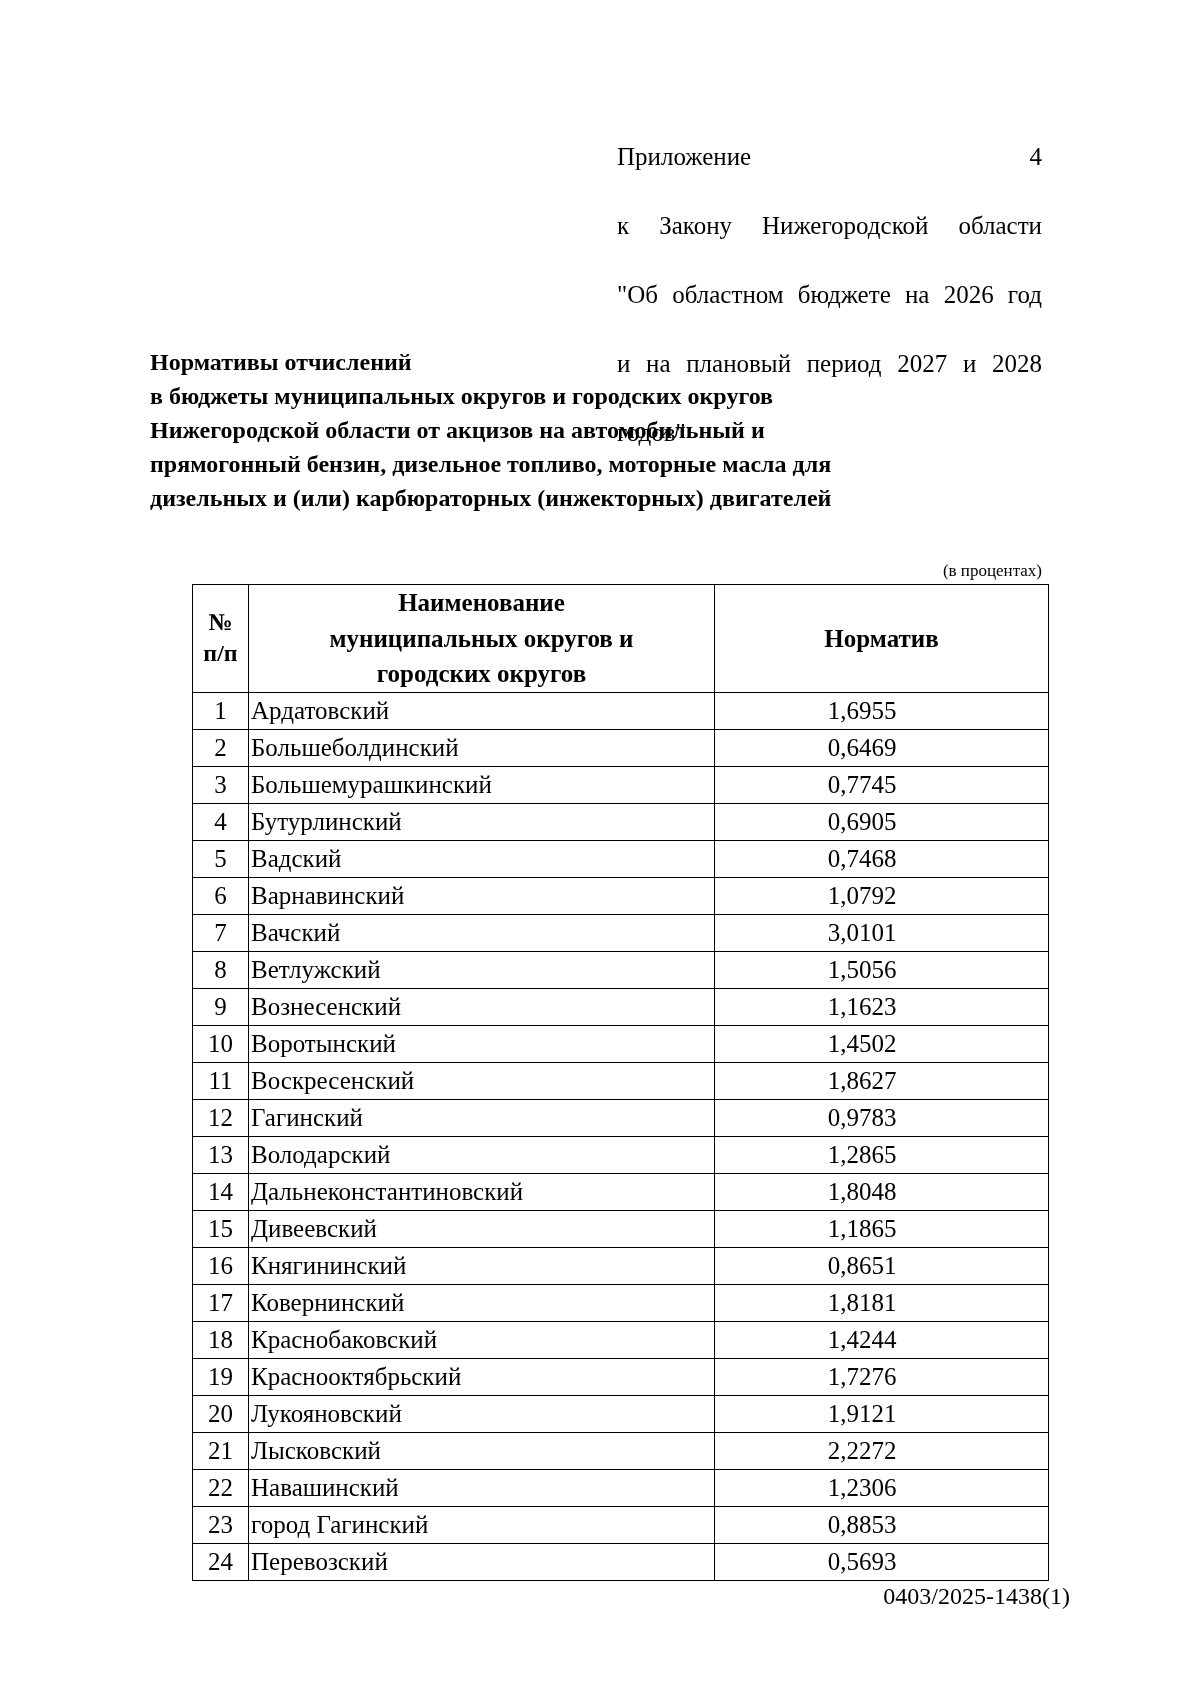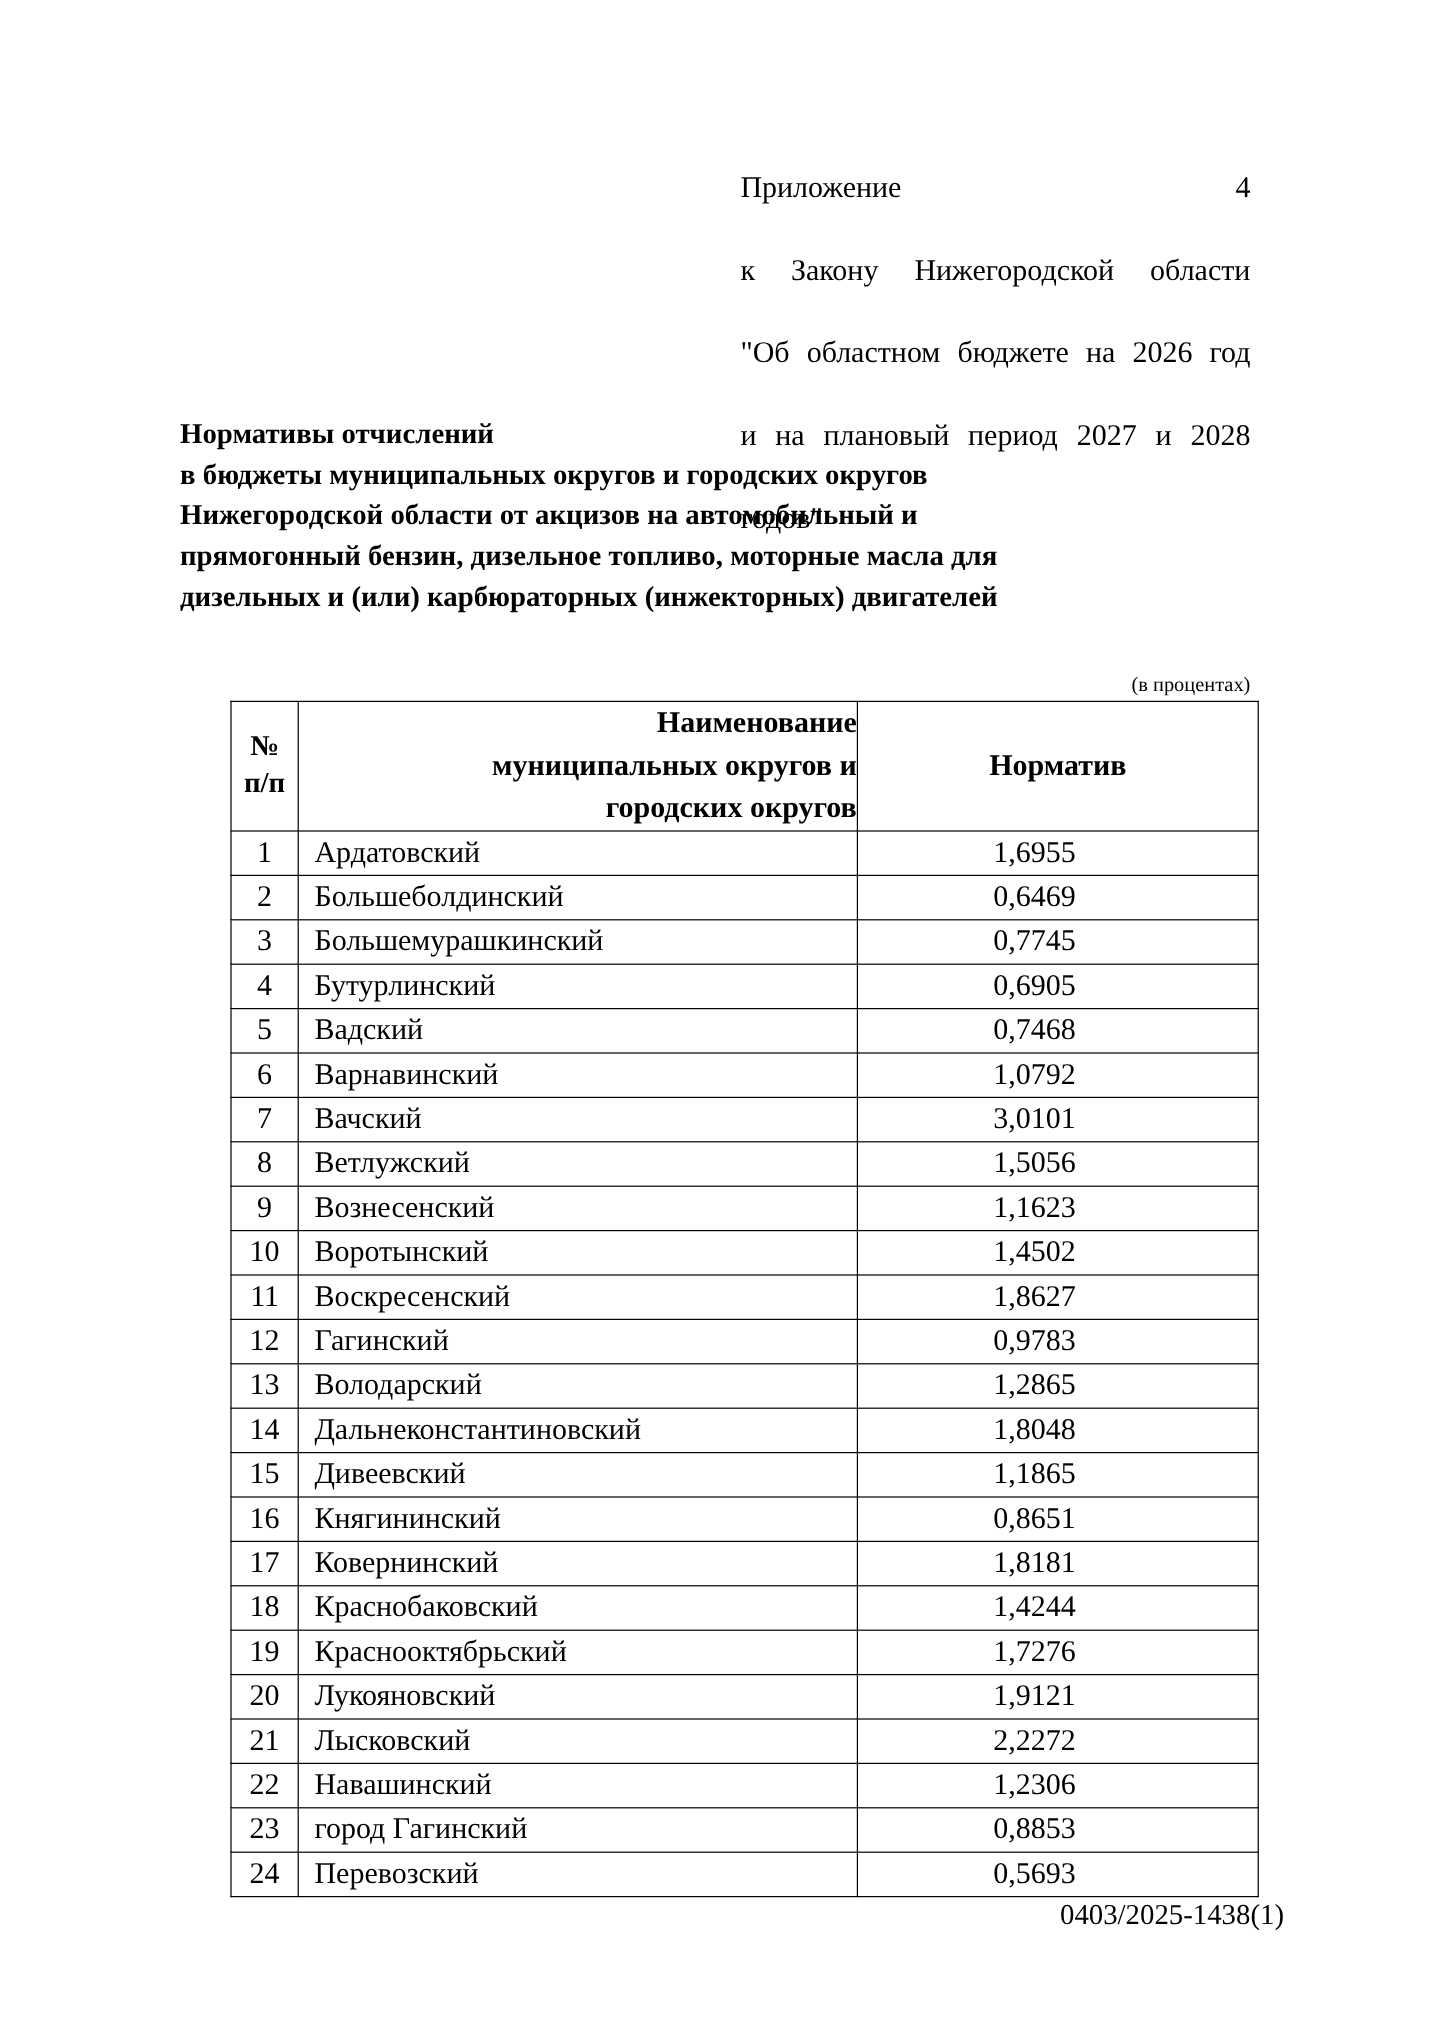--- a/index.html
+++ b/index.html
@@ -90,32 +90,32 @@
   thead th {
     font-weight: bold;
     text-align: center;
     line-height: 1.42;
     padding: 7px 2px 9px 2px;
   }
   thead th.h-num {
     font-size: 24px;
     line-height: 1.3;
   }
-  thead th.h-name span { display: block; text-align: right; }
+  thead th.h-name span { display: block; }
 
   tbody td {
     height: 36px;
     line-height: 36px;
   }
   tbody td.num {
     text-align: center;
   }
   tbody td.name {
     text-align: left;
-    padding-left: 13px;
+    padding-left: 2px;
     margin-left: 36px;
   }
   tbody td.val {
     text-align: center;
     padding-right: 62px;
     padding-left: 23px;
   }
 
   
   .footer-code {

